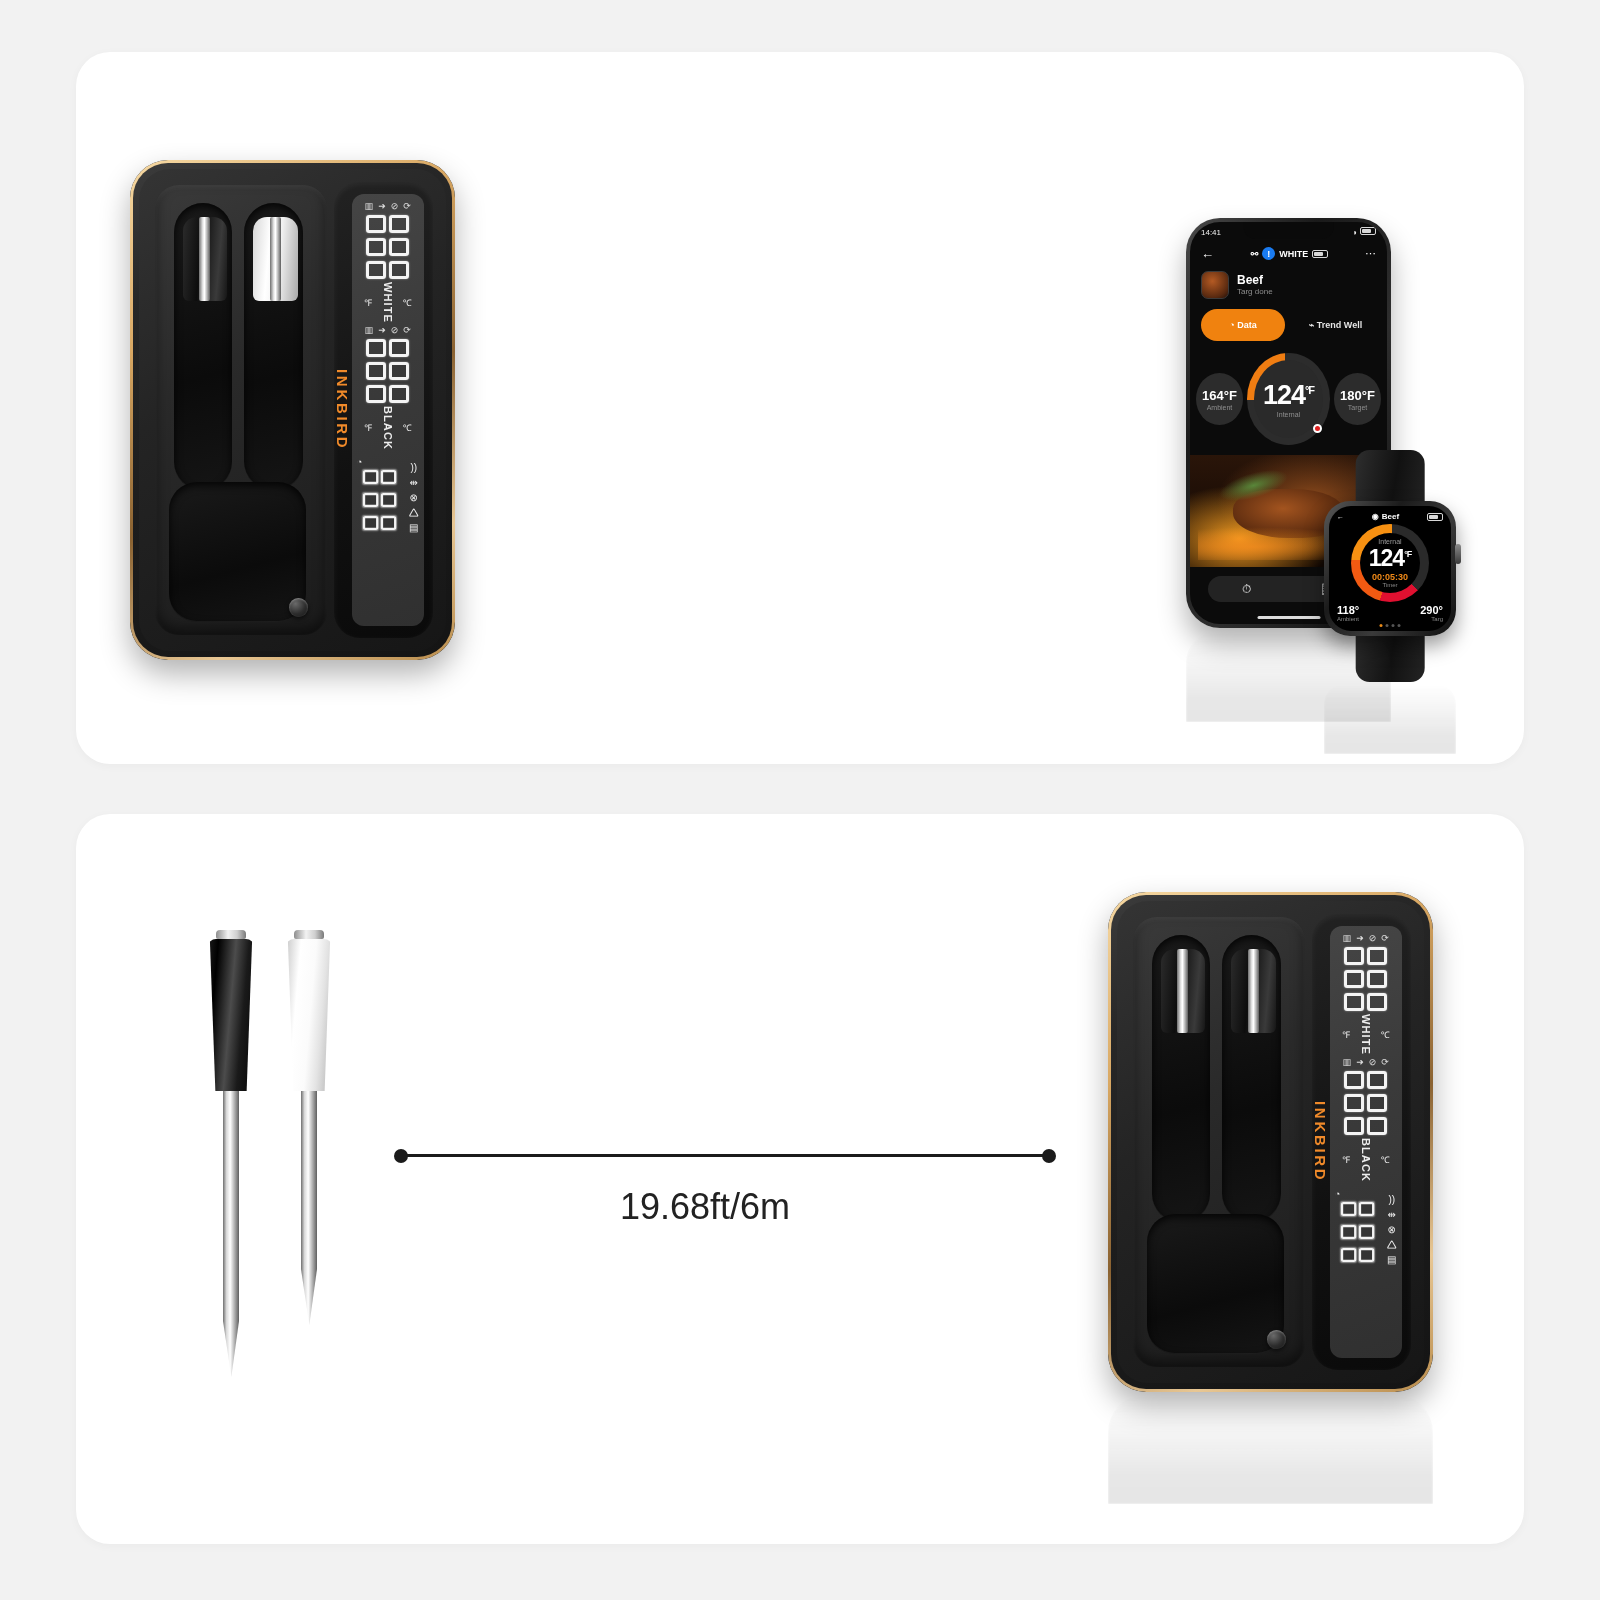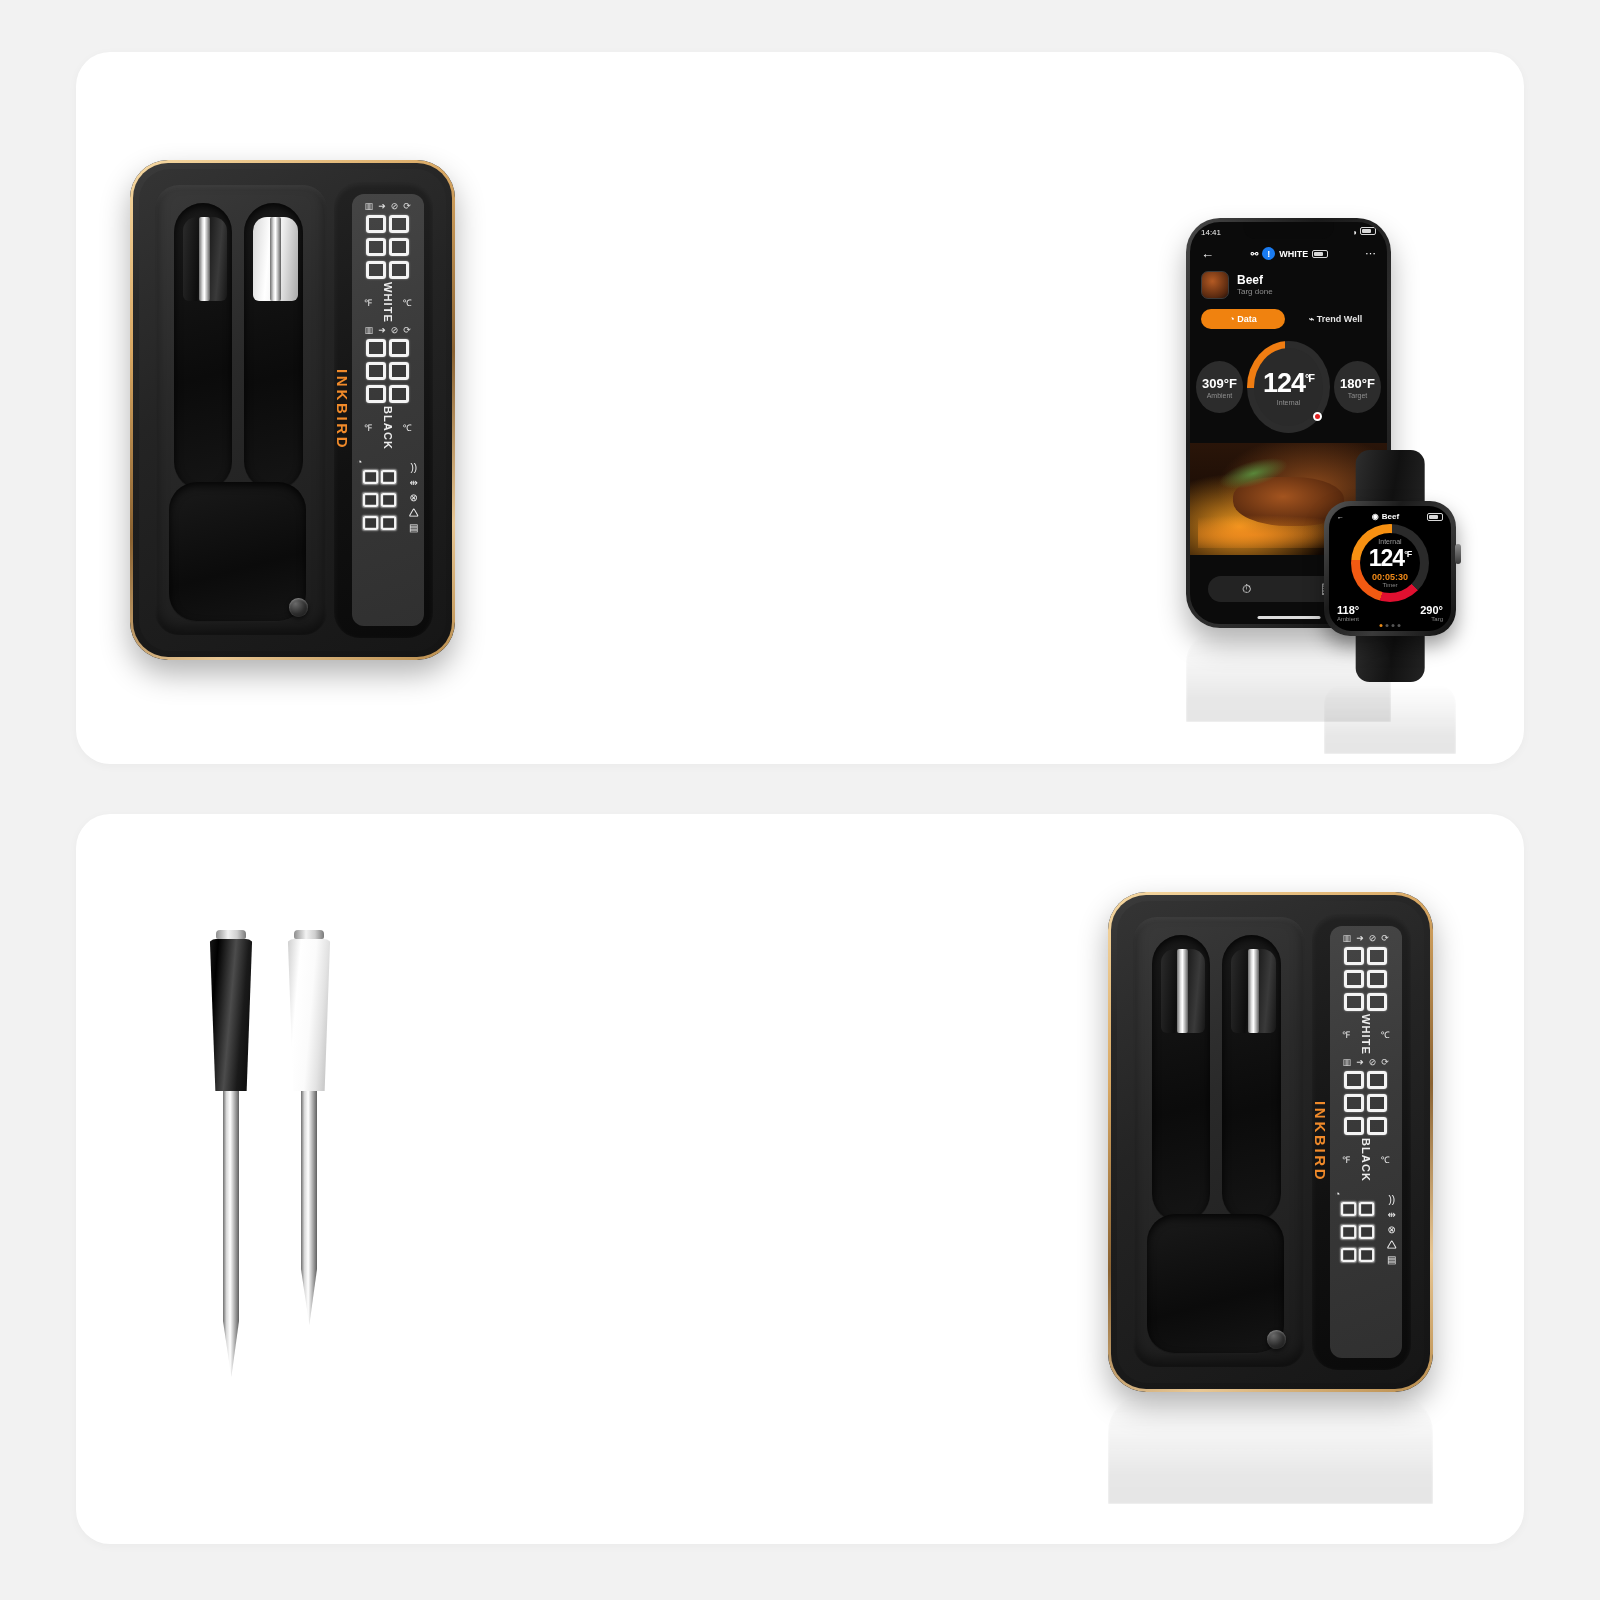--- a/index.html
+++ b/index.html
@@ -226,21 +226,21 @@
     width: 28px; height: 28px; border-radius: 7px;
     background: radial-gradient(circle at 40% 35%, #b45a23, #5a2a10 70%, #241008);
     border: 1px solid #3a3a3a;
   }
   .meat-name { font-size: 12px; font-weight: 700; line-height: 1.15; }
   .meat-sub { font-size: 8px; color: #8d8d8d; }
 
   .tabs { display: flex; gap: 10px; padding: 4px 11px 8px 11px; align-items: center; }
   .tab-pill {
     background: #f0820f; color: #fff; border-radius: 20px;
-    padding: 5px 0; width: 48%; text-align: center; font-size: 9px; font-weight: 600;
+    padding: 11px 0; width: 48%; text-align: center; font-size: 9px; font-weight: 600;
   }
   .tab-plain { color: #e4e4e4; font-size: 9px; font-weight: 600; flex: 1; text-align: center; }
 
   .gauges { display: flex; align-items: center; justify-content: center; gap: 4px; padding: 4px 6px 10px; }
   .g-small {
     width: 52px; height: 52px; border-radius: 50%;
     background: #2c2c2c;
     display: flex; flex-direction: column; align-items: center; justify-content: center;
   }
   .g-small .v { font-size: 13px; font-weight: 700; }
@@ -533,21 +533,21 @@
             <span>Data</span>
           </div>
           <div class="tab-plain">
             <span>⌁</span>
             <span>Trend Well</span>
           </div>
         </div>
 
         <div class="gauges">
           <div class="g-small">
-            <span class="v">309°F</span>
+            <span class="v">164°F</span>
             <span class="k">Ambient</span>
           </div>
           <div class="g-big">
             <span class="v"><span>124</span><sup>°F</sup></span>
             <span class="k">Internal</span>
             <span class="marker"></span>
           </div>
           <div class="g-small">
             <span class="v">180°F</span>
             <span class="k">Target</span>
@@ -623,20 +623,27 @@
       <div class="needle"></div>
       <div class="tip"></div>
     </div>
     <div class="probe-big short" style="left:206px; top:116px;">
       <div class="cap"></div>
       <div class="grip grip-white"></div>
       <div class="needle"></div>
       <div class="tip"></div>
     </div>
 
+    <div class="conn" style="left:322px; top:310px; width:654px; height:140px;">
+      <div class="conn-line" style="left:0; top:30px; width:654px;">
+        <div class="dot" style="left:-4px;"></div>
+        <div class="dot" style="right:-4px;"></div>
+      </div>
+      <div class="conn-txt" style="left:222px; top:62px; font-size:36px;">19.68ft/6m</div>
+    </div>
 
     <div class="device" style="left:1032px; top:78px; width:325px; height:500px;">
       <div class="device-inner">
 
         <div class="tray">
           <div class="slot slot-a"></div>
           <div class="slot slot-b"></div>
           <div class="slot slot-c"></div>
 
           <div class="probe-mini" style="left:16%; top:7%;">

